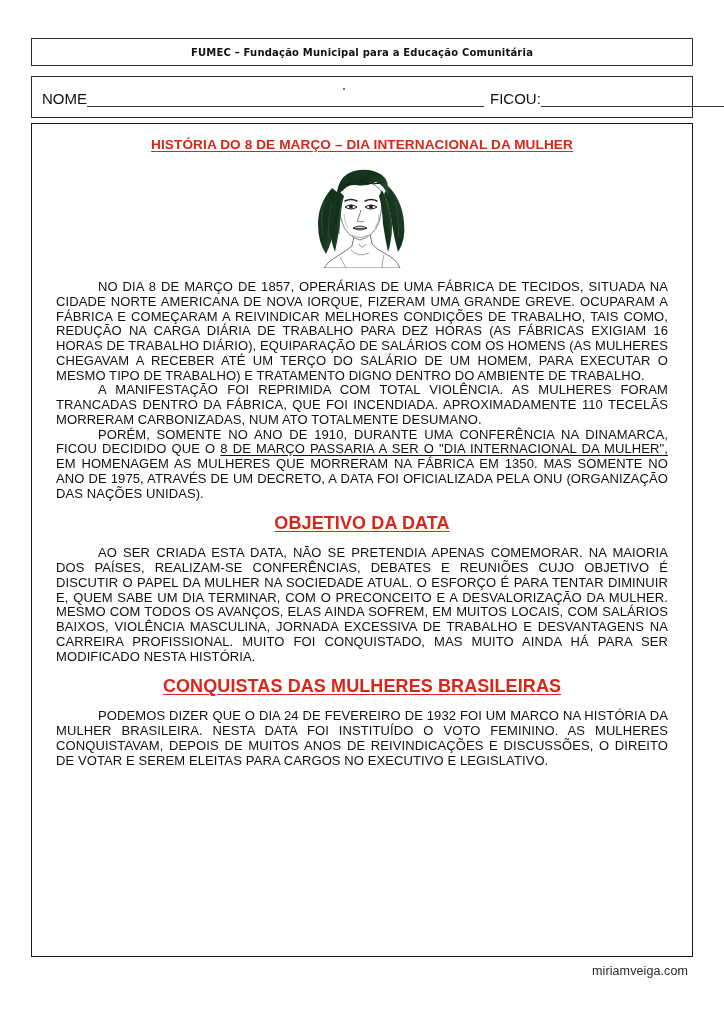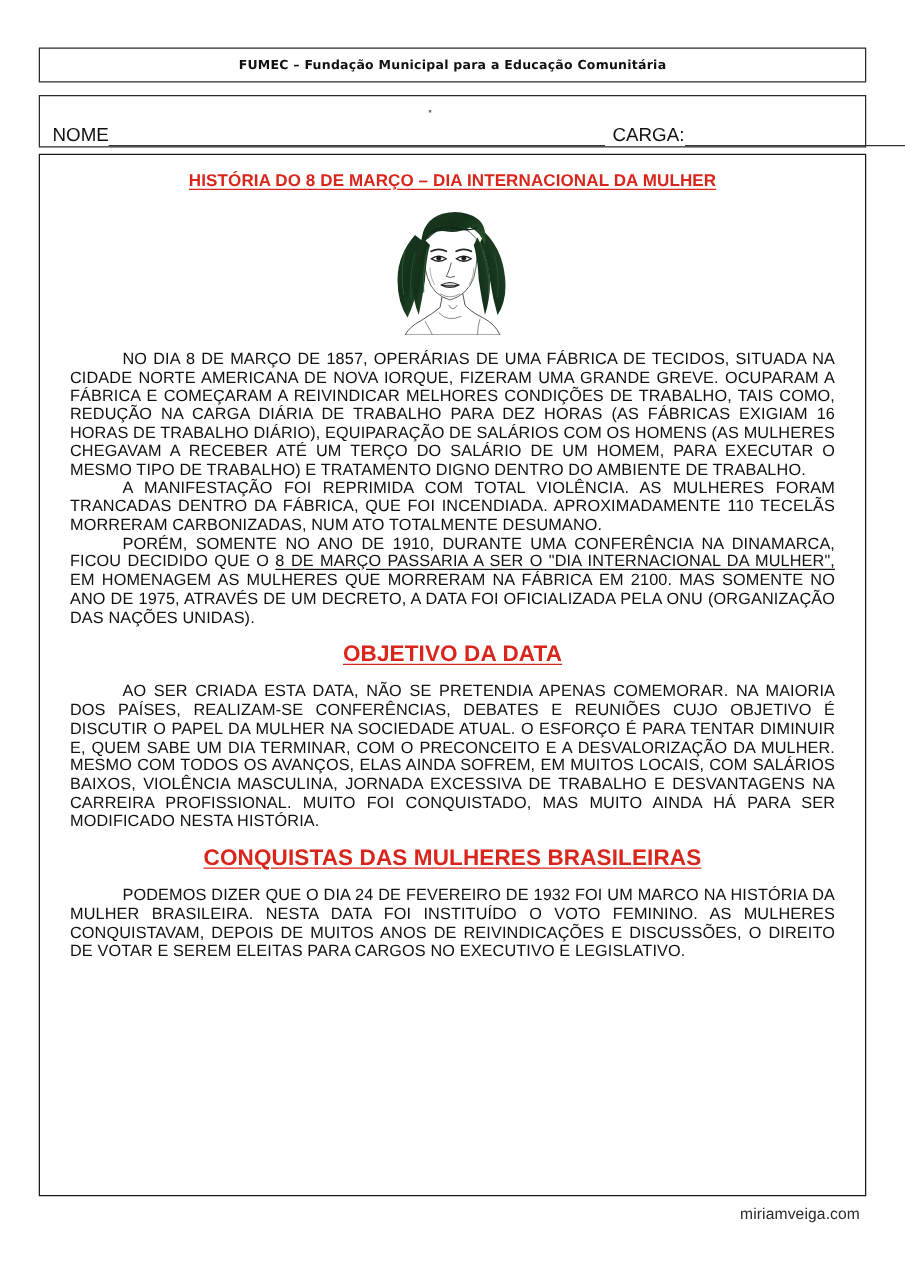--- a/index.html
+++ b/index.html
@@ -52,21 +52,21 @@
     width: 662px;
     height: 42px;
     border: 1.5px solid #2b2b2b;
     box-sizing: border-box;
     background: #fff;
   }
   .ident-row {
     position: absolute;
     left: 10px;
     right: 8px;
-    bottom: 0;
+    bottom: 10px;
     display: flex;
     align-items: flex-end;
   }
   .field {
     display: flex;
     align-items: flex-end;
     font-size: 15px;
     color: #111;
     font-family: "Liberation Sans", sans-serif;
   }
@@ -181,21 +181,21 @@
   </div>
 
   <div class="ident-box">
     <div class="ident-speck"></div>
     <div class="ident-row">
       <div class="field nome-field">
         <span class="field-label">NOME</span>
         <span class="rule nome-rule"></span>
       </div>
       <div class="field data-field">
-        <span class="field-label">CARGA:</span>
+        <span class="field-label">FICOU:</span>
         <span class="rule data-rule"></span>
       </div>
     </div>
   </div>
 
   <div class="content-box">
 
     <div class="doc-title">HISTÓRIA DO 8 DE MARÇO – DIA INTERNACIONAL DA MULHER</div>
 
     <div class="illus-wrap">
@@ -254,21 +254,21 @@
         <path d="M56 77 Q64 82 72 77" fill="none" stroke="#777" stroke-width="0.6"></path>
 
         <path d="M48 56 Q48 64 52 70" fill="none" stroke="#9a9a9a" stroke-width="0.6"></path>
         <path d="M83 56 Q83 64 79 70" fill="none" stroke="#9a9a9a" stroke-width="0.6"></path>
       </svg>
     </div>
 
     <div class="body-text">
       <p>NO DIA 8 DE MARÇO DE 1857, OPERÁRIAS DE UMA FÁBRICA DE TECIDOS, SITUADA NA CIDADE NORTE AMERICANA DE NOVA IORQUE, FIZERAM UMA GRANDE GREVE. OCUPARAM A FÁBRICA E COMEÇARAM A REIVINDICAR MELHORES CONDIÇÕES DE TRABALHO, TAIS COMO, REDUÇÃO NA CARGA DIÁRIA DE TRABALHO PARA DEZ HORAS (AS FÁBRICAS EXIGIAM 16 HORAS DE TRABALHO DIÁRIO), EQUIPARAÇÃO DE SALÁRIOS COM OS HOMENS (AS MULHERES CHEGAVAM A RECEBER ATÉ UM TERÇO DO SALÁRIO DE UM HOMEM, PARA EXECUTAR O MESMO TIPO DE TRABALHO) E TRATAMENTO DIGNO DENTRO DO AMBIENTE DE TRABALHO.</p>
       <p>A MANIFESTAÇÃO FOI REPRIMIDA COM TOTAL VIOLÊNCIA. AS MULHERES FORAM TRANCADAS DENTRO DA FÁBRICA, QUE FOI INCENDIADA. APROXIMADAMENTE 110 TECELÃS MORRERAM CARBONIZADAS, NUM ATO TOTALMENTE DESUMANO.</p>
-      <p><span>PORÉM, SOMENTE NO ANO DE 1910, DURANTE UMA CONFERÊNCIA NA DINAMARCA, FICOU DECIDIDO QUE O </span><span class="u">8 DE MARÇO PASSARIA A SER O "DIA INTERNACIONAL DA MULHER",</span><span> EM HOMENAGEM AS MULHERES QUE MORRERAM NA FÁBRICA EM 2100. MAS SOMENTE NO ANO DE 1975, ATRAVÉS DE UM DECRETO, A DATA FOI OFICIALIZADA PELA ONU (ORGANIZAÇÃO DAS NAÇÕES UNIDAS).</span></p>
+      <p><span>PORÉM, SOMENTE NO ANO DE 1910, DURANTE UMA CONFERÊNCIA NA DINAMARCA, FICOU DECIDIDO QUE O </span><span class="u">8 DE MARÇO PASSARIA A SER O "DIA INTERNACIONAL DA MULHER",</span><span> EM HOMENAGEM AS MULHERES QUE MORRERAM NA FÁBRICA EM 1350. MAS SOMENTE NO ANO DE 1975, ATRAVÉS DE UM DECRETO, A DATA FOI OFICIALIZADA PELA ONU (ORGANIZAÇÃO DAS NAÇÕES UNIDAS).</span></p>
     </div>
 
     <div class="section-head">OBJETIVO DA DATA</div>
 
     <div class="body-text">
       <p>AO SER CRIADA ESTA DATA, NÃO SE PRETENDIA APENAS COMEMORAR. NA MAIORIA DOS PAÍSES, REALIZAM-SE CONFERÊNCIAS, DEBATES E REUNIÕES CUJO OBJETIVO É DISCUTIR O PAPEL DA MULHER NA SOCIEDADE ATUAL. O ESFORÇO É PARA TENTAR DIMINUIR E, QUEM SABE UM DIA TERMINAR, COM O PRECONCEITO E A DESVALORIZAÇÃO DA MULHER. MESMO COM TODOS OS AVANÇOS, ELAS AINDA SOFREM, EM MUITOS LOCAIS, COM SALÁRIOS BAIXOS, VIOLÊNCIA MASCULINA, JORNADA EXCESSIVA DE TRABALHO E DESVANTAGENS NA CARREIRA PROFISSIONAL. MUITO FOI CONQUISTADO, MAS MUITO AINDA HÁ PARA SER MODIFICADO NESTA HISTÓRIA.</p>
     </div>
 
     <div class="section-head">CONQUISTAS DAS MULHERES BRASILEIRAS</div>
 

